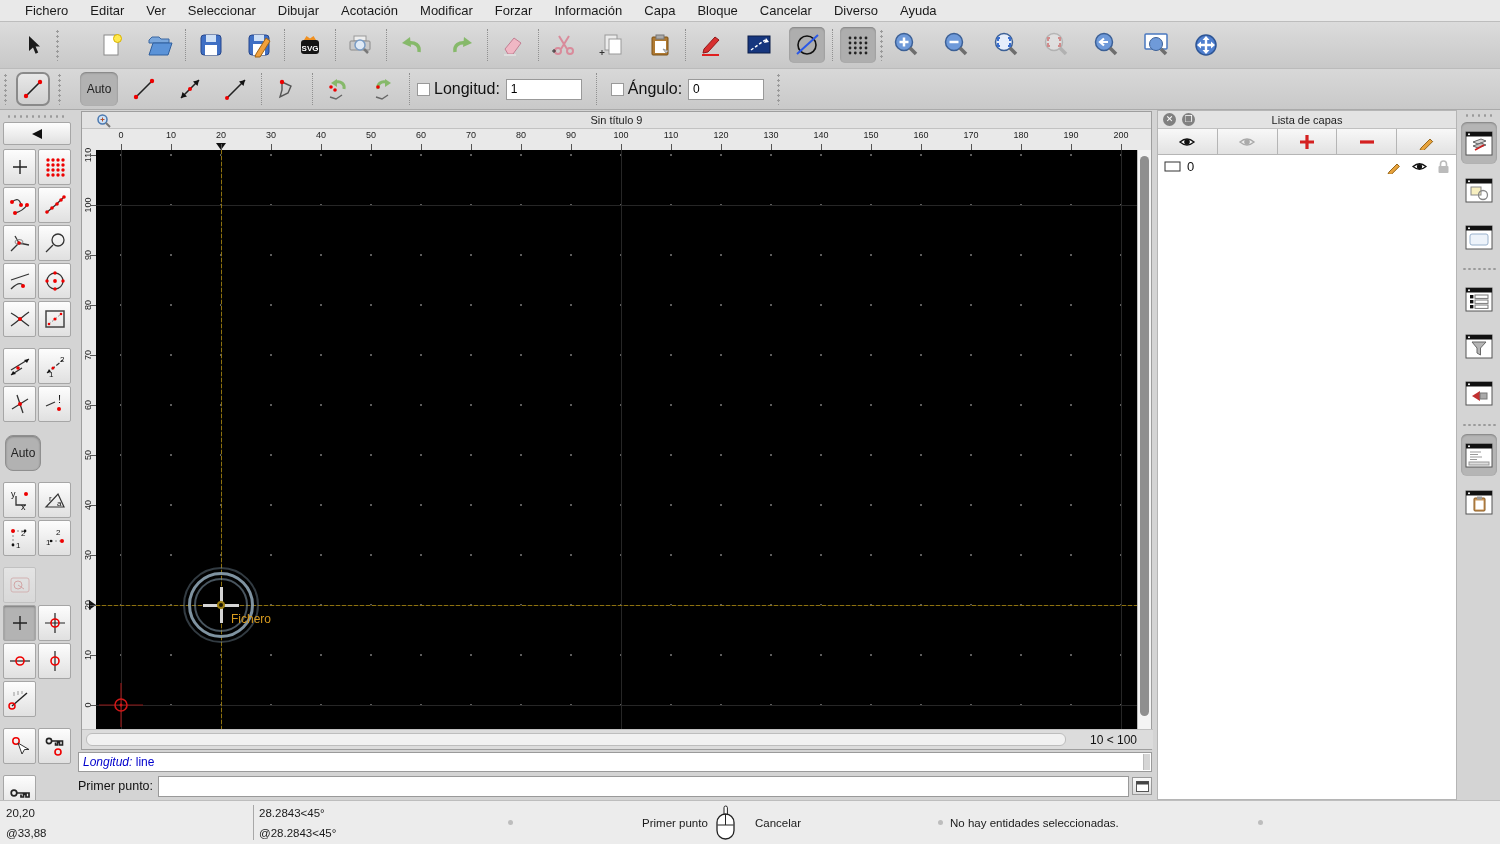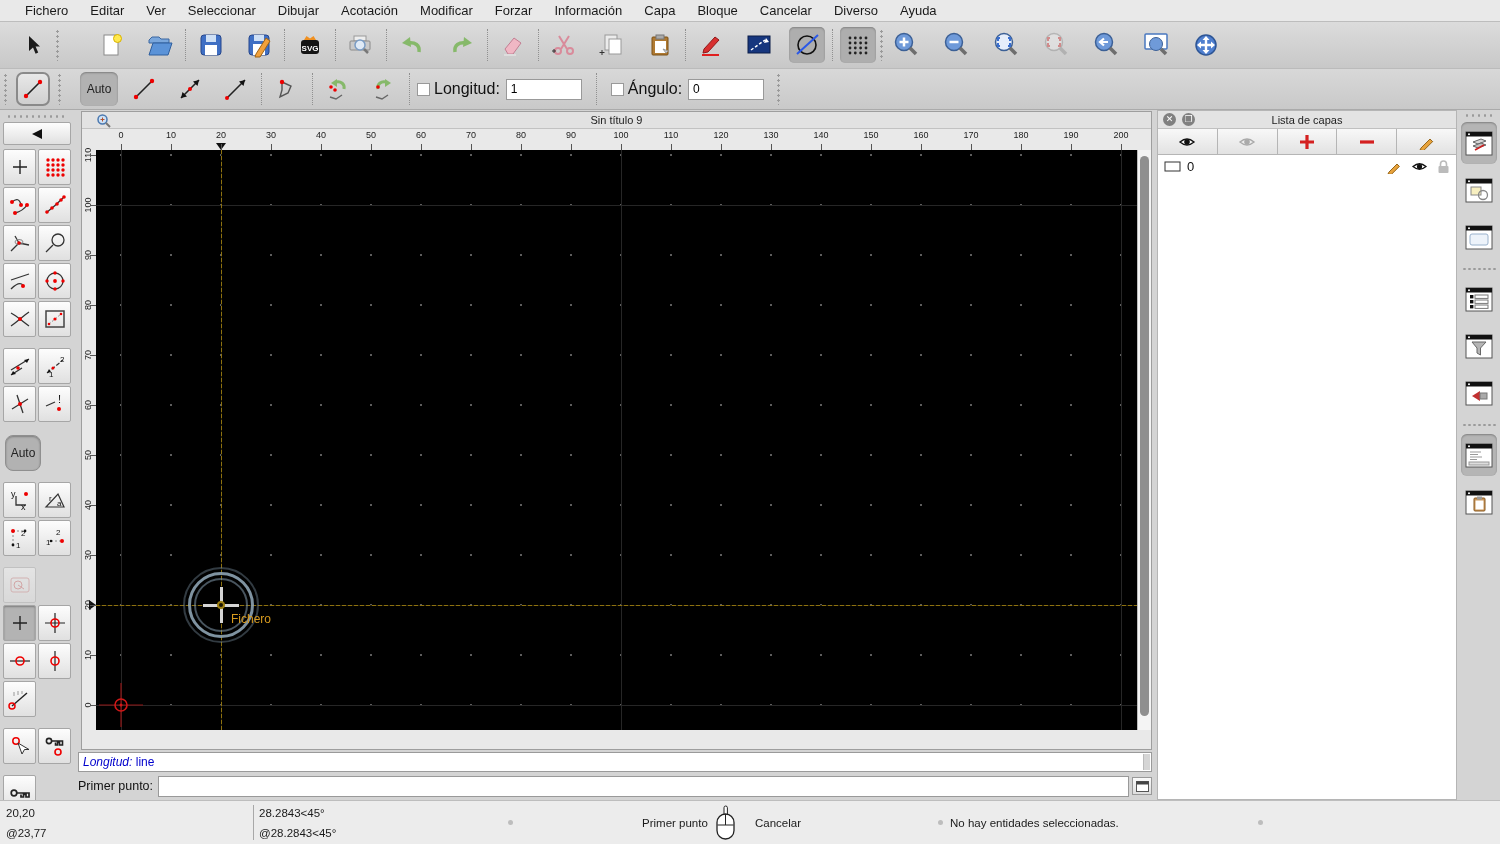--- a/index.html
+++ b/index.html
@@ -757,20 +757,25 @@
       <div style="position:absolute;left:22px;top:38.5px;width:36px;height:3px;background:#d5d5d5"></div>
       <div style="position:absolute;left:38.5px;top:22px;width:3px;height:36px;background:#d5d5d5"></div>
       <div style="position:absolute;left:36px;top:36px;width:8px;height:8px;border-radius:50%;border:2px solid #9c7e10;background:#1a1505"></div>
     </div>
     <div class="snap-label" id="snaplabel" style="left: 135px; top: 462px;">Fichero</div>
   </div>
 
   <div class="vscroll">
       <div class="thumb"></div>
     </div>
+  <div class="hscroll">
+    <div class="thumb"></div>
+    <span class="grid-status">10 &lt; 100</span>
+    <div class="hs-corner"></div>
+  </div>
 </div>
 
 <div class="abs cmd-hist">
   <span class="it">Longitud:</span>
   <span> </span>
   <span>line</span>
   <div class="sb"></div>
 </div>
 <div class="abs cmd-row">
   <label>Primer punto:</label>
@@ -919,21 +924,21 @@
         <circle cx="4" cy="3.2" r="1" fill="#fff"></circle>
         <rect x="9" y="8" width="11" height="13" rx="1" fill="#c9965a" stroke="#8a5a20"></rect>
         <rect x="12" y="6.5" width="5" height="3" fill="#999"></rect>
         <rect x="10.5" y="10.5" width="8" height="9" fill="#fff"></rect>
       </svg>
   </div>
 </div>
 
 <div class="abs statusbar">
   <span class="s" style="left:6px;top:6px">20,20</span>
-  <span class="s" style="left:6px;top:26px">@23,77</span>
+  <span class="s" style="left:6px;top:26px">@33,88</span>
   <div class="st-sep"></div>
   <span class="s" style="left:259px;top:6px">28.2843&lt;45°</span>
   <span class="s" style="left:259px;top:26px">@28.2843&lt;45°</span>
   <div class="st-dot" style="left:508px"></div>
   <span class="s" style="left:642px;top:16px">Primer punto</span>
   <svg class="abs" style="left:714px;top:4px" width="23" height="36">
     <rect x="10" y="1" width="3.4" height="10" rx="1.7" fill="#fff" stroke="#222"></rect>
     <rect x="3" y="9" width="17" height="25" rx="8.5" fill="#fff" stroke="#222" stroke-width="1.3"></rect>
     <path d="M11.5 9v11" stroke="#222"></path>
     <path d="M3.5 20h16" stroke="#222"></path>

